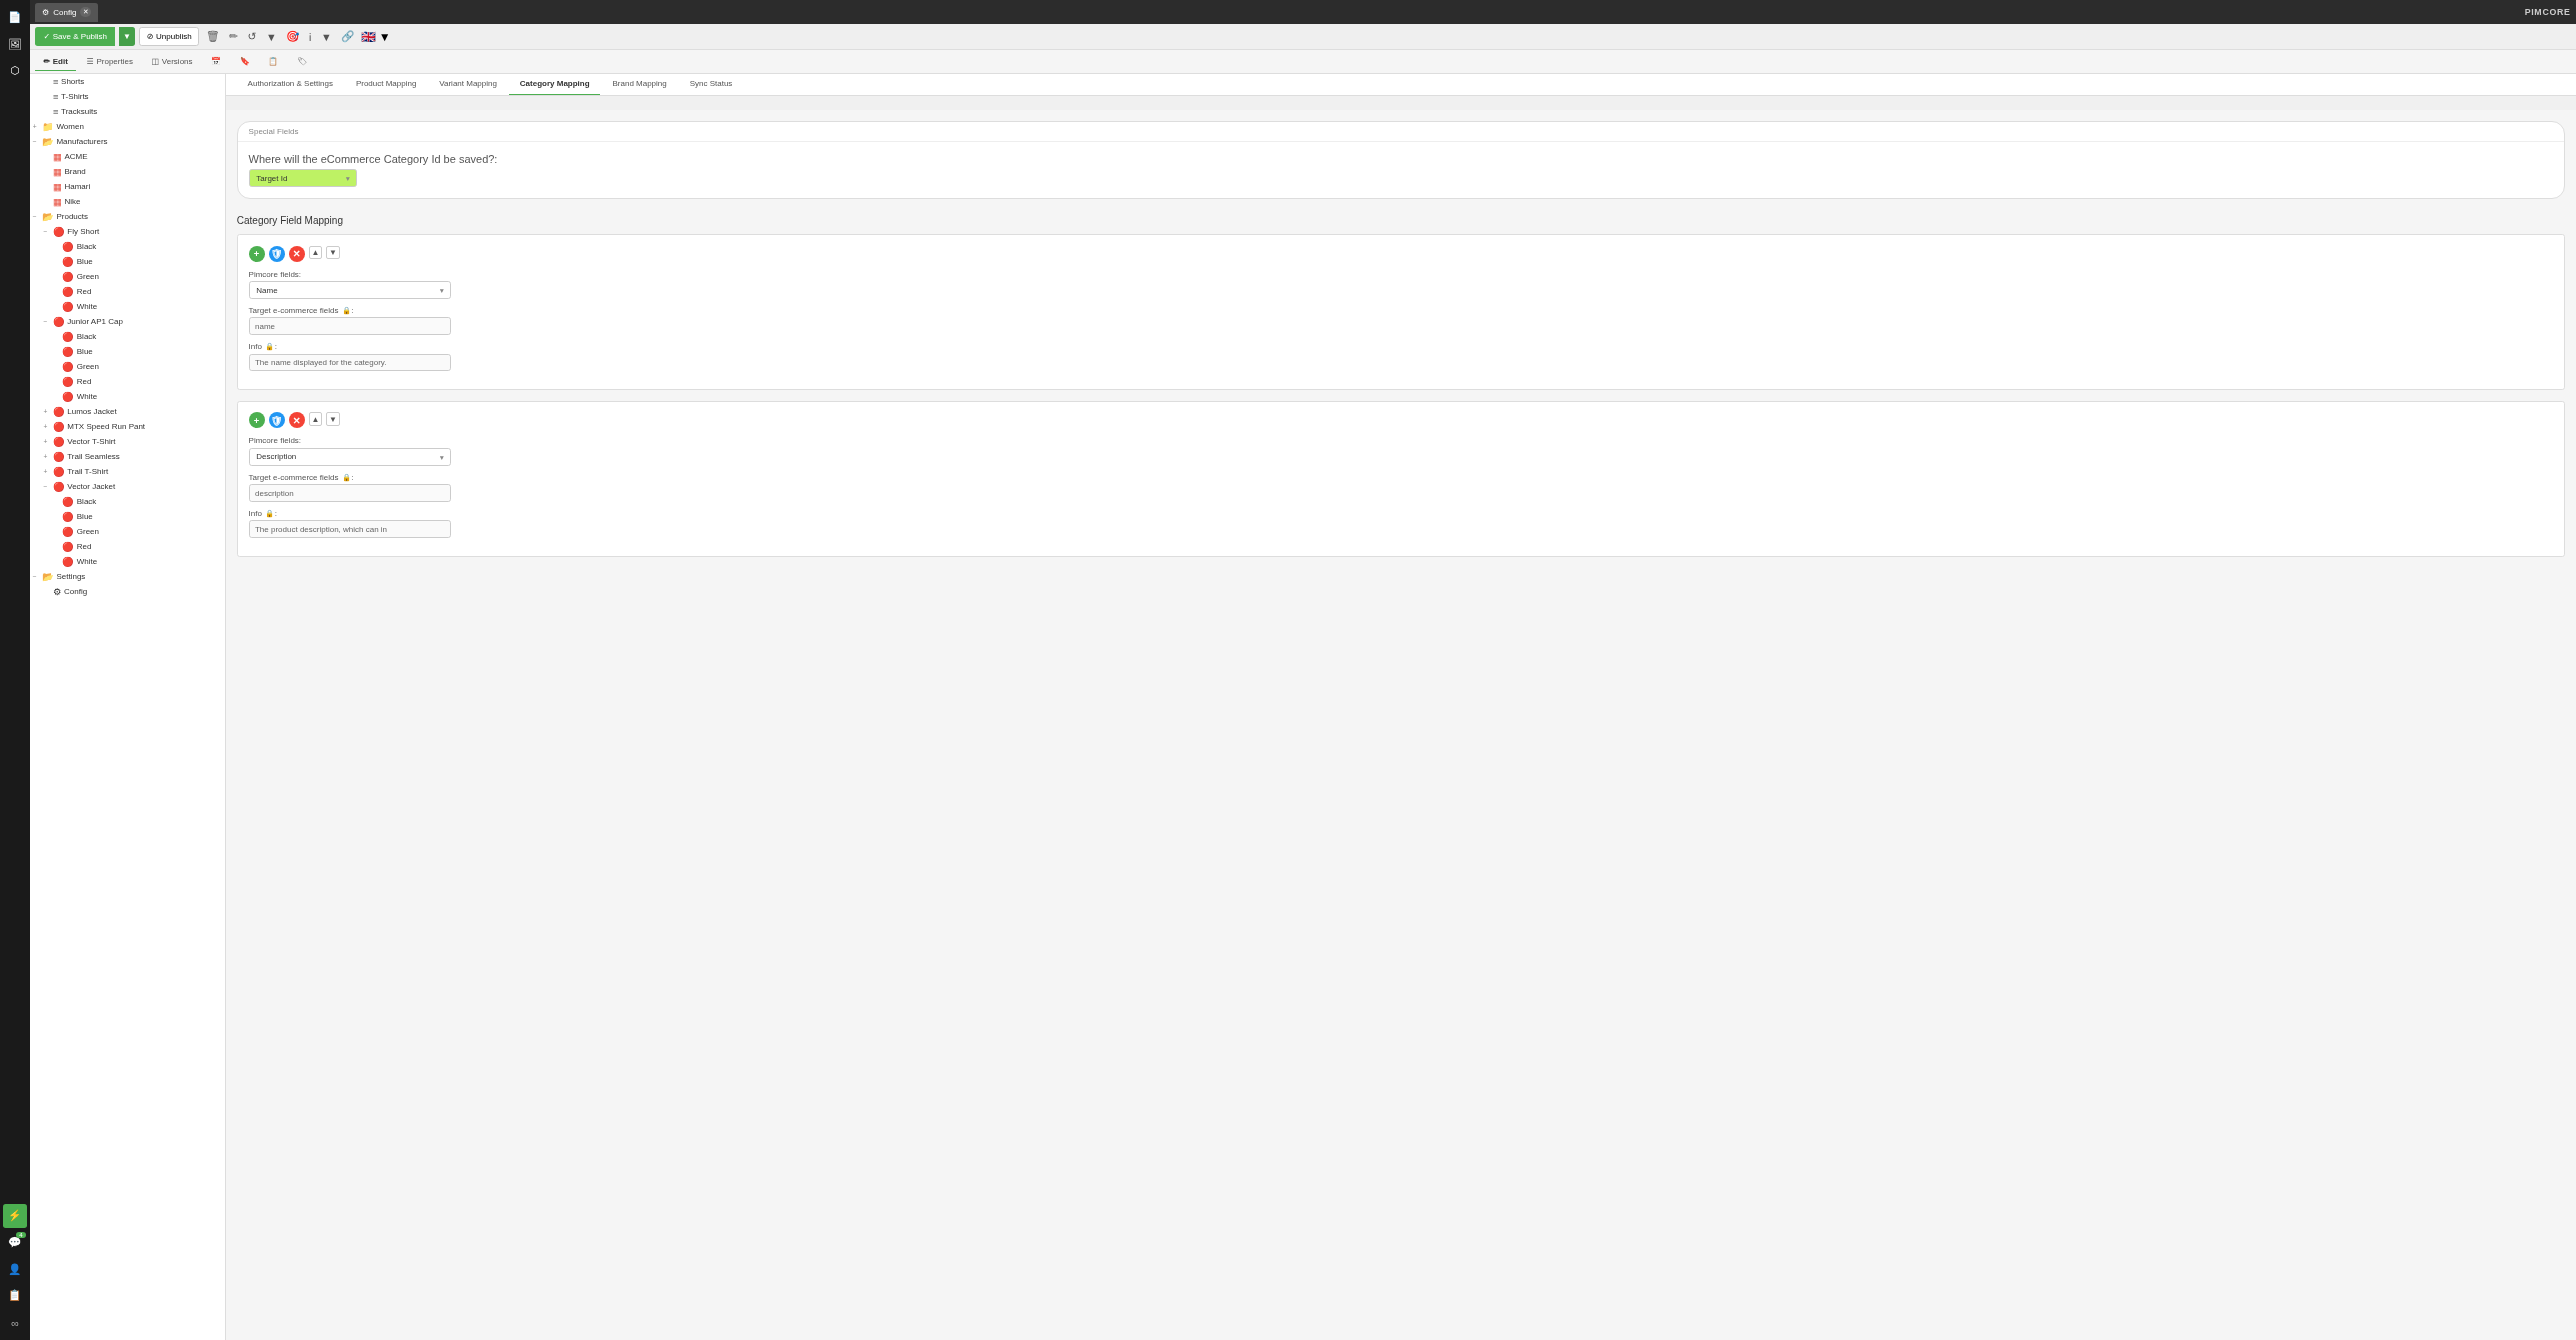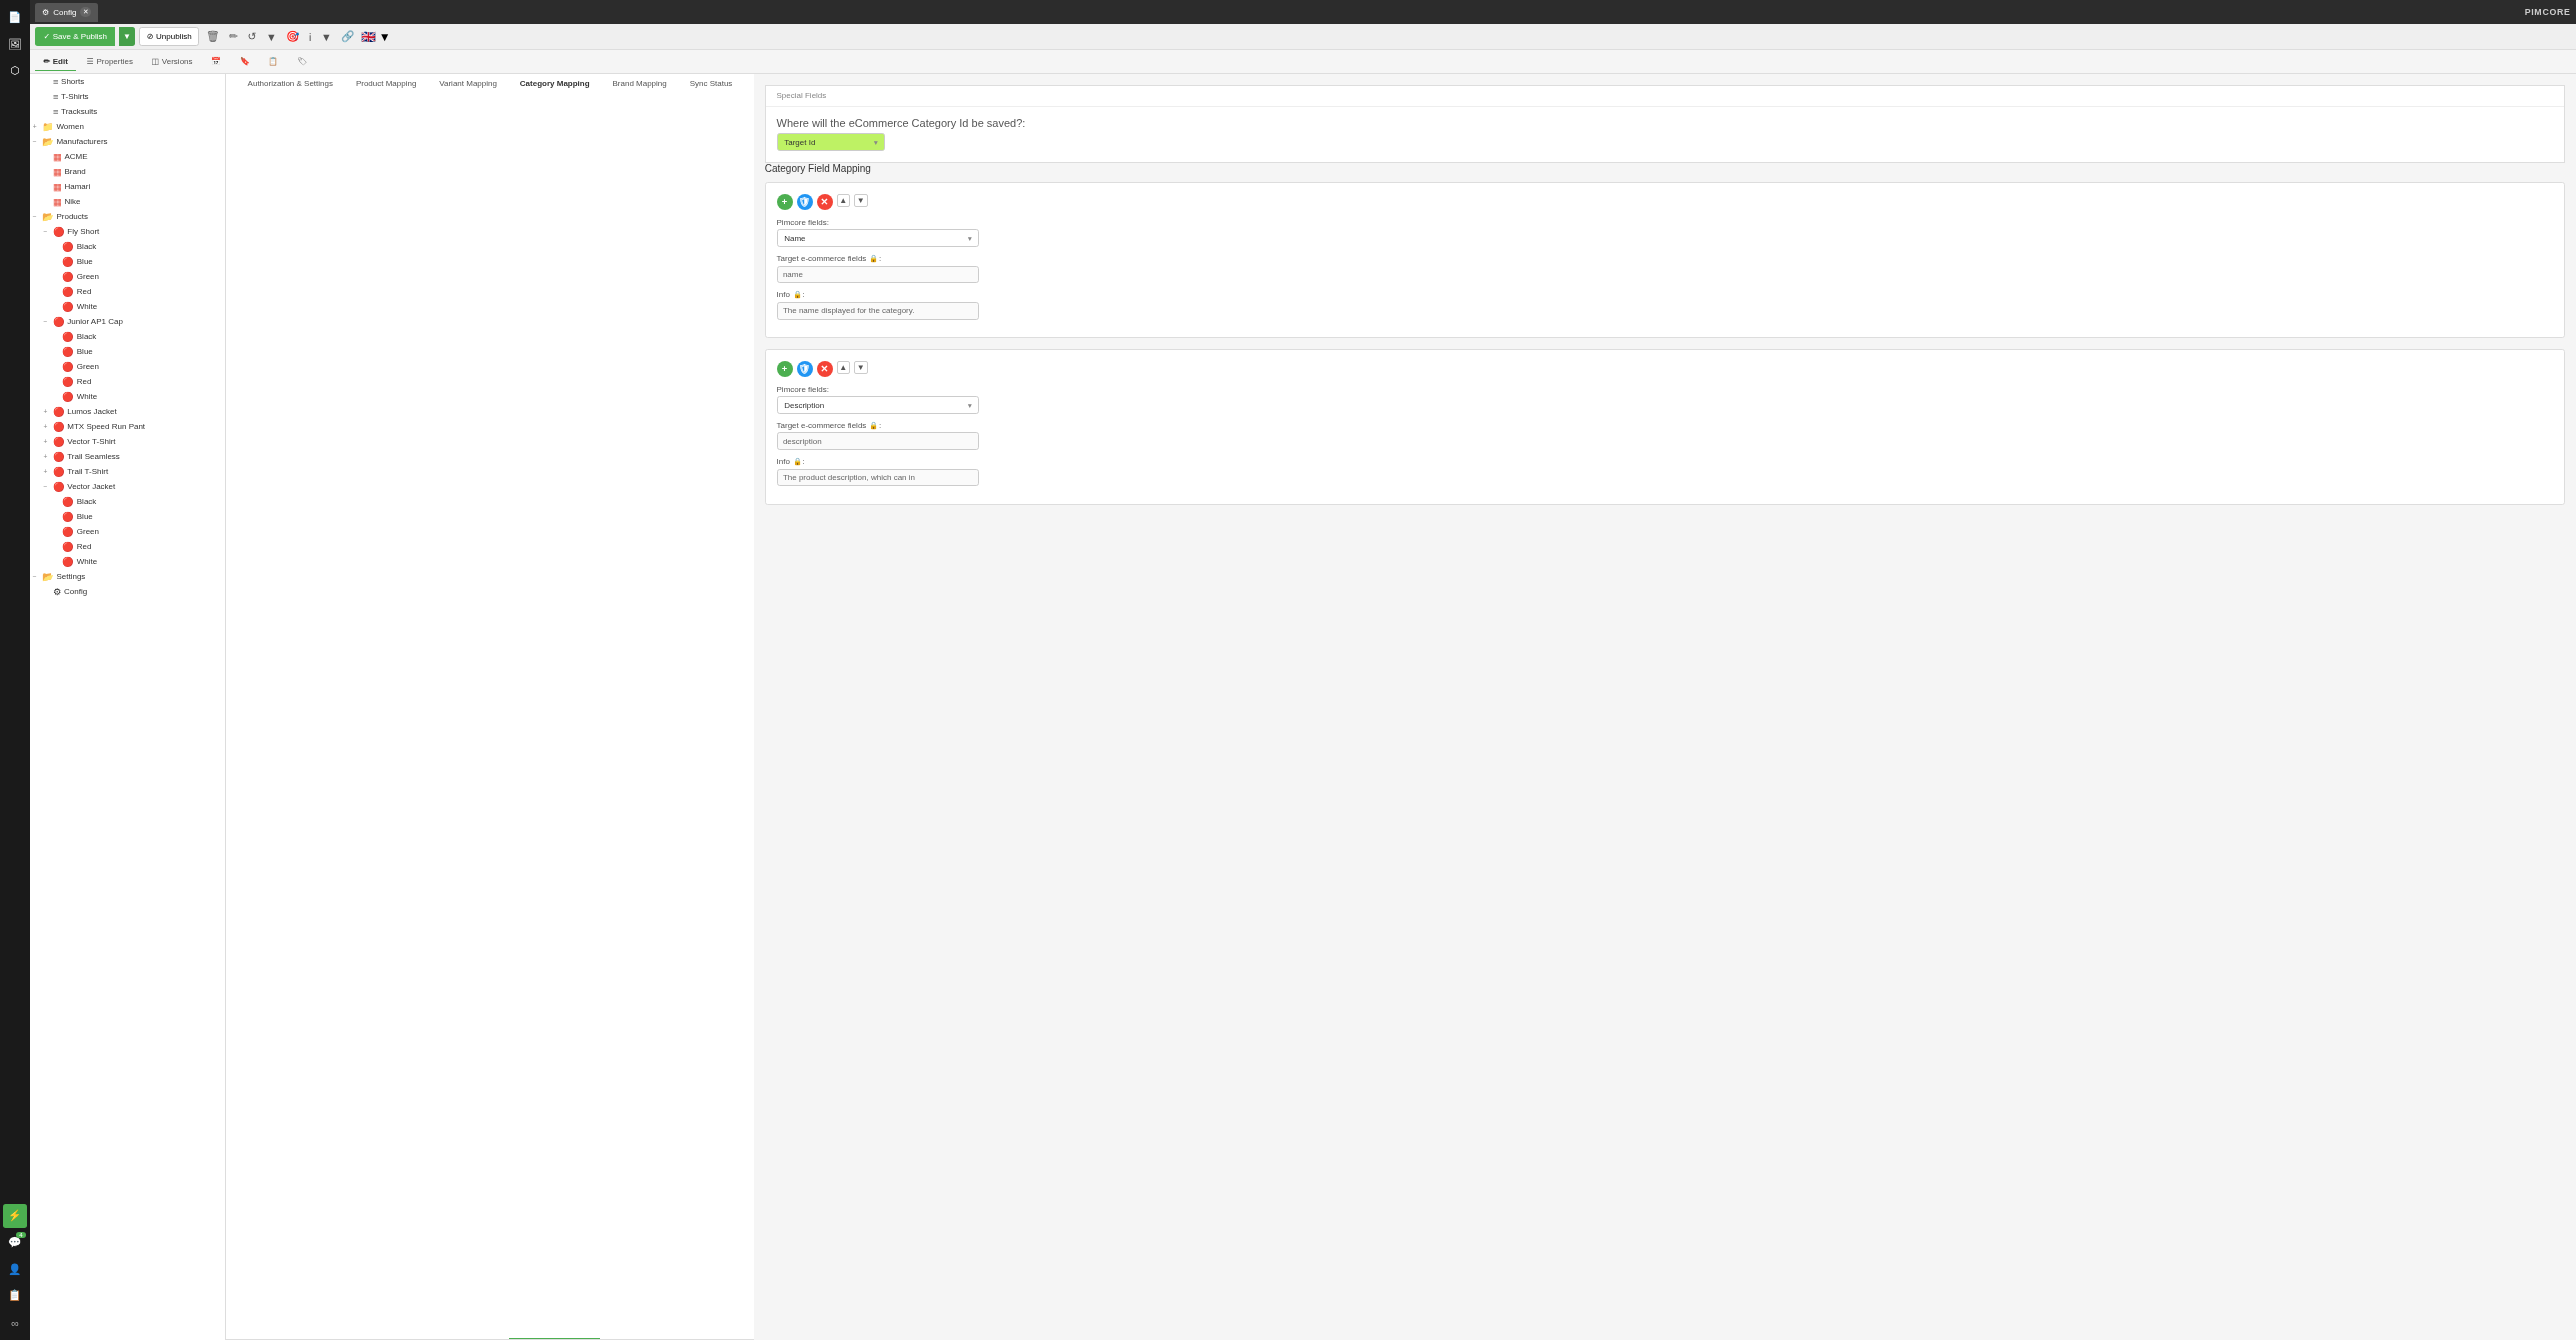--- a/index.html
+++ b/index.html
@@ -253,22 +253,22 @@
       flex: 1;
       background: #f5f5f5;
       overflow-y: auto;
       padding: 10.8px;
     }
 
     
     .section-box {
       background: #fff;
       border: 0.7px solid #ddd;
-      border-radius: 0;
-      margin-bottom: 0;
+      border-radius: 13px;
+      margin-bottom: 16px;
     }
     .section-legend {
       padding: 5.4px 10.8px;
       font-size: 8px;
       color: #888;
       border-bottom: 0.7px solid #eee;
     }
     .section-content {
       padding: 10.8px;
     }
@@ -645,21 +645,21 @@
         <span class="icon tree-folder-icon">📂</span>
         <span>Settings</span>
       </div>
       <div class="tree-item indent-1">
         <span class="toggle"></span>
         <span class="icon">⚙</span>
         <span>Config</span>
       </div>
     </div>
 
-    <div style="flex:1; display:flex; flex-direction:row; overflow:hidden;">
+    <div style="flex:1; display:flex; flex-direction:column; overflow:hidden;gap:14px;">
 
       <div class="content-tabs">
         <div class="content-tab">
           <span>Authorization &amp; Settings</span>
         </div>
         <div class="content-tab">
           <span>Product Mapping</span>
         </div>
         <div class="content-tab">
           <span>Variant Mapping</span>

